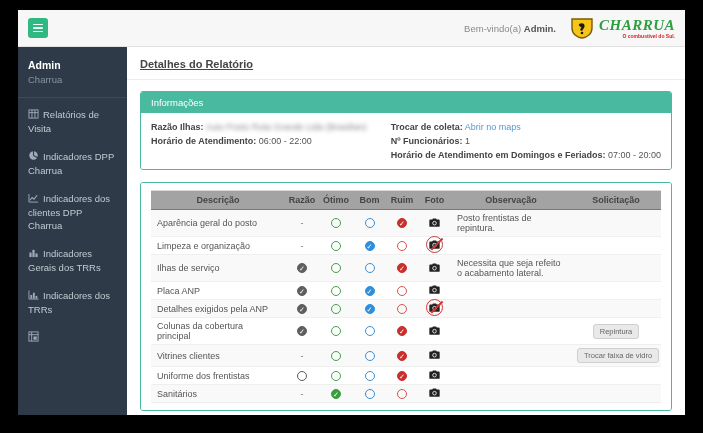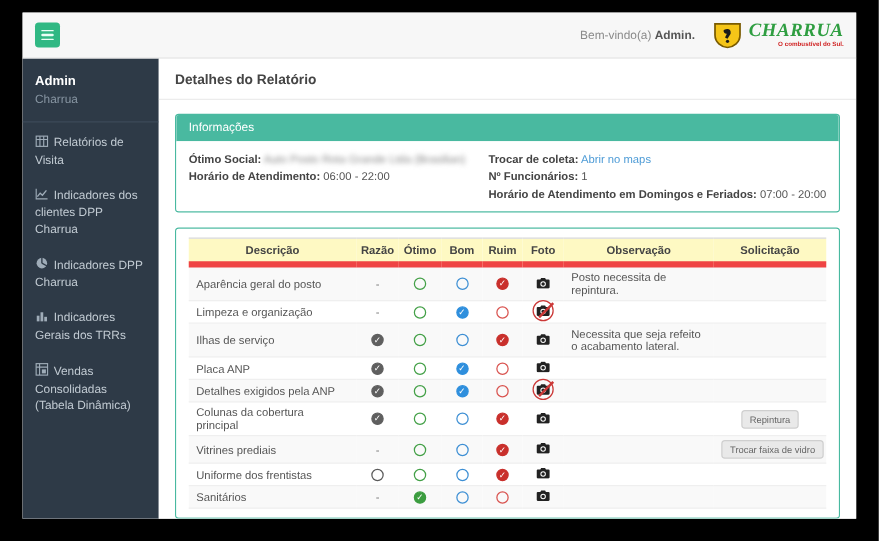--- a/index.html
+++ b/index.html
@@ -43,40 +43,40 @@
   }
   .user-name{font-size:10.5px;font-weight:bold;color:#fff;}
   .user-org{font-size:9.5px;color:#8795a2;margin-top:3px;}
   .side-divider{border:none;border-top:1px solid #3c4a59;margin:12px -10px 10px;}
   .side-item{display:block;font-size:9.5px;line-height:13px;margin-bottom:15px;cursor:pointer;}
   .side-item .sicon{display:inline-block;vertical-align:-1px;margin-right:4px;color:#9facb8;}
   .side-item .sicon svg{display:inline-block;}
   .main{flex:1;background:#fff;overflow:hidden;}
   .page-title{
     font-size:11px;font-weight:bold;color:#454545;
-    padding:11px 13px 9px;border-bottom:1px solid #ececec;
+    padding:11px 13px 9px;border-bottom:1px solid #ececec;text-decoration:underline;
   }
   .content{padding:11px 13px;}
   
   .panel{border:1px solid var(--accent,#49b9a0);border-radius:3px;margin-bottom:12px;overflow:hidden;}
   .panel-header{
     background:var(--accent,#49b9a0);color:#fff;font-size:9.5px;
     padding:5px 10px;
   }
   .panel-body{background:#fff;padding:7px 10px;}
   .info-grid{display:flex;gap:10px;}
   .info-col{flex:1;}
   .info-line{font-size:9px;line-height:14px;color:#555;white-space:nowrap;}
   .info-line b{color:#444;}
   .redacted{filter:blur(2px);color:#888;}
   a.maps-link{color:var(--link-blue,#4d9bd6);text-decoration:none;cursor:pointer;}
   
   table.eval{border-collapse:collapse;width:100%;table-layout:fixed;font-size:9px;color:#555;}
   table.eval th{
-    background:#fef9c3;border-top:1px solid #d8d8d8;border-bottom:5px solid #ef4444;
+    background:#a3a3a3;border-top:1px solid #d8d8d8;border-bottom:1px solid #ef4444;
     font-size:9px;color:#444;padding:4px 3px;text-align:center;font-weight:bold;
   }
   table.eval td{padding:3px 6px;border-bottom:1px solid #efefef;text-align:center;vertical-align:middle;}
   table.eval td.desc,table.eval td.obs{text-align:left;}
   table.eval tbody tr:nth-child(odd){background:#f9f9f9;}
   col.c-desc{width:134px;}col.c-pad{width:34px;}col.c-oti{width:34px;}
   col.c-bom{width:33px;}col.c-rui{width:32px;}col.c-fot{width:33px;}
   col.c-obs{width:120px;}col.c-sol{width:90px;}
   .dash{color:#777;}
   .ic{
@@ -139,51 +139,57 @@
       <div class="user-name">Admin</div>
       <div class="user-org">Charrua</div>
       <hr class="side-divider">
       <nav id="sidebar-menu">
           <div class="side-item"><span class="sicon"><svg width="11" height="10" viewBox="0 0 12 11">
                 <rect x="1" y="1" width="10" height="9" fill="none" stroke="currentColor"></rect>
                 <line x1="1" y1="4" x2="11" y2="4" stroke="currentColor"></line>
                 <line x1="4.3" y1="1" x2="4.3" y2="10" stroke="currentColor"></line>
                 <line x1="7.6" y1="1" x2="7.6" y2="10" stroke="currentColor"></line>
               </svg></span><span class="slabel">Relatórios de Visita</span></div>
-          <div class="side-item"><span class="sicon"><svg width="11" height="10" viewBox="0 0 12 11">
-                <path d="M1 1 L1 10 L11 10" stroke="currentColor" fill="none"></path>
-                <path d="M2 8 L4.5 5 L6.5 6.8 L10 2.5" stroke="currentColor" fill="none" stroke-width="1.2"></path>
-              </svg></span><span class="slabel">Indicadores dos clientes DPP Charrua</span></div>
           <div class="side-item"><span class="sicon"><svg width="11" height="11" viewBox="0 0 12 12">
                 <circle cx="6" cy="6" r="4.6" fill="currentColor"></circle>
                 <path d="M6 6 L6 0.8 M6 6 L10.5 8.5" stroke="#2e3a47" stroke-width="1.2" fill="none"></path>
               </svg></span><span class="slabel">Indicadores DPP Charrua</span></div>
           <div class="side-item"><span class="sicon"><svg width="11" height="10" viewBox="0 0 12 11">
+                <path d="M1 1 L1 10 L11 10" stroke="currentColor" fill="none"></path>
+                <path d="M2 8 L4.5 5 L6.5 6.8 L10 2.5" stroke="currentColor" fill="none" stroke-width="1.2"></path>
+              </svg></span><span class="slabel">Indicadores dos clientes DPP Charrua</span></div>
+          <div class="side-item"><span class="sicon"><svg width="11" height="10" viewBox="0 0 12 11">
                 <rect x="1.5" y="5" width="2.4" height="5" fill="currentColor"></rect>
                 <rect x="4.8" y="2" width="2.4" height="8" fill="currentColor"></rect>
                 <rect x="8.1" y="6" width="2.4" height="4" fill="currentColor"></rect>
               </svg></span><span class="slabel">Indicadores Gerais dos TRRs</span></div>
+          <div class="side-item"><span class="sicon"><svg width="11" height="10" viewBox="0 0 12 11">
+                <path d="M1 0.5 L1 10 L11.5 10" stroke="currentColor" fill="none"></path>
+                <rect x="2.6" y="5.5" width="2" height="4" fill="currentColor"></rect>
+                <rect x="5.4" y="3" width="2" height="6.5" fill="currentColor"></rect>
+                <rect x="8.2" y="6.5" width="2" height="3" fill="currentColor"></rect>
+              </svg></span><span class="slabel">Indicadores dos TRRs</span></div>
           <div class="side-item"><span class="sicon"><svg width="11" height="11" viewBox="0 0 12 12">
                 <rect x="1" y="1" width="10" height="10" fill="none" stroke="currentColor"></rect>
                 <line x1="1" y1="4" x2="11" y2="4" stroke="currentColor"></line>
                 <line x1="4" y1="1" x2="4" y2="11" stroke="currentColor"></line>
                 <rect x="6" y="6" width="3.5" height="3.5" fill="currentColor"></rect>
-              </svg></span><span class="slabel">Vendas Consolidadas (Tabela Dinâmica)</span></div>
+              </svg></span></div>
         </nav>
     </aside>
 
     <main class="main">
       <div class="page-title">Detalhes do Relatório</div>
       <div class="content">
 
         <section class="panel">
           <div class="panel-header">Informações</div>
           <div class="panel-body info-grid">
             <div class="info-col">
-              <div class="info-line"><b>Ótimo Social:</b> <span class="redacted">Auto Posto Rota Grande Ltda (Brasilian)</span></div>
+              <div class="info-line"><b>Razão Ilhas:</b> <span class="redacted">Auto Posto Rota Grande Ltda (Brasilian)</span></div>
               <div class="info-line"><b>Horário de Atendimento:</b> <span>06:00 - 22:00</span></div>
             </div>
             <div class="info-col">
               <div class="info-line"><b>Trocar de coleta:</b> <a class="maps-link">Abrir no maps</a></div>
               <div class="info-line"><b>Nº Funcionários:</b> <span>1</span></div>
               <div class="info-line"><b>Horário de Atendimento em Domingos e Feriados:</b> <span>07:00 - 20:00</span></div>
             </div>
           </div>
         </section>
 
@@ -216,21 +222,21 @@
                   <tr>
                     <td class="desc">Aparência geral do posto</td>
                     <td><span class="dash">-</span></td>
                     <td><span class="ic green"></span></td>
                     <td><span class="ic blue"></span></td>
                     <td><span class="ic red sel">✓</span></td>
                     <td><span class="photo"><svg width="11" height="9" viewBox="0 0 24 20">
                           <path d="M8.5 1 L7 3.5 H2.5 A2 2 0 0 0 .5 5.5 V17.5 A2 2 0 0 0 2.5 19.5 H21.5 A2 2 0 0 0 23.5 17.5 V5.5 A2 2 0 0 0 21.5 3.5 H17 L15.5 1 Z" fill="#222"></path>
                           <circle cx="12" cy="11.5" r="4" fill="none" stroke="#fff" stroke-width="1.8"></circle>
                         </svg></span></td>
-                    <td class="obs">Posto necessita de repintura.</td>
+                    <td class="obs">Posto frentistas de repintura.</td>
                     <td></td>
                   </tr>
                   <tr>
                     <td class="desc">Limpeza e organização</td>
                     <td><span class="dash">-</span></td>
                     <td><span class="ic green"></span></td>
                     <td><span class="ic blue sel">✓</span></td>
                     <td><span class="ic red"></span></td>
                     <td><span class="photo flagged"><svg width="11" height="9" viewBox="0 0 24 20">
                           <path d="M8.5 1 L7 3.5 H2.5 A2 2 0 0 0 .5 5.5 V17.5 A2 2 0 0 0 2.5 19.5 H21.5 A2 2 0 0 0 23.5 17.5 V5.5 A2 2 0 0 0 21.5 3.5 H17 L15.5 1 Z" fill="#222"></path>
@@ -285,21 +291,21 @@
                     <td><span class="ic blue"></span></td>
                     <td><span class="ic red sel">✓</span></td>
                     <td><span class="photo"><svg width="11" height="9" viewBox="0 0 24 20">
                           <path d="M8.5 1 L7 3.5 H2.5 A2 2 0 0 0 .5 5.5 V17.5 A2 2 0 0 0 2.5 19.5 H21.5 A2 2 0 0 0 23.5 17.5 V5.5 A2 2 0 0 0 21.5 3.5 H17 L15.5 1 Z" fill="#222"></path>
                           <circle cx="12" cy="11.5" r="4" fill="none" stroke="#fff" stroke-width="1.8"></circle>
                         </svg></span></td>
                     <td class="obs"></td>
                     <td><button class="chip">Repintura</button></td>
                   </tr>
                   <tr>
-                    <td class="desc">Vitrines prediais</td>
+                    <td class="desc">Vitrines clientes</td>
                     <td><span class="dash">-</span></td>
                     <td><span class="ic green"></span></td>
                     <td><span class="ic blue"></span></td>
                     <td><span class="ic red sel">✓</span></td>
                     <td><span class="photo"><svg width="11" height="9" viewBox="0 0 24 20">
                           <path d="M8.5 1 L7 3.5 H2.5 A2 2 0 0 0 .5 5.5 V17.5 A2 2 0 0 0 2.5 19.5 H21.5 A2 2 0 0 0 23.5 17.5 V5.5 A2 2 0 0 0 21.5 3.5 H17 L15.5 1 Z" fill="#222"></path>
                           <circle cx="12" cy="11.5" r="4" fill="none" stroke="#fff" stroke-width="1.8"></circle>
                         </svg></span></td>
                     <td class="obs"></td>
                     <td><button class="chip">Trocar faixa de vidro</button></td>

